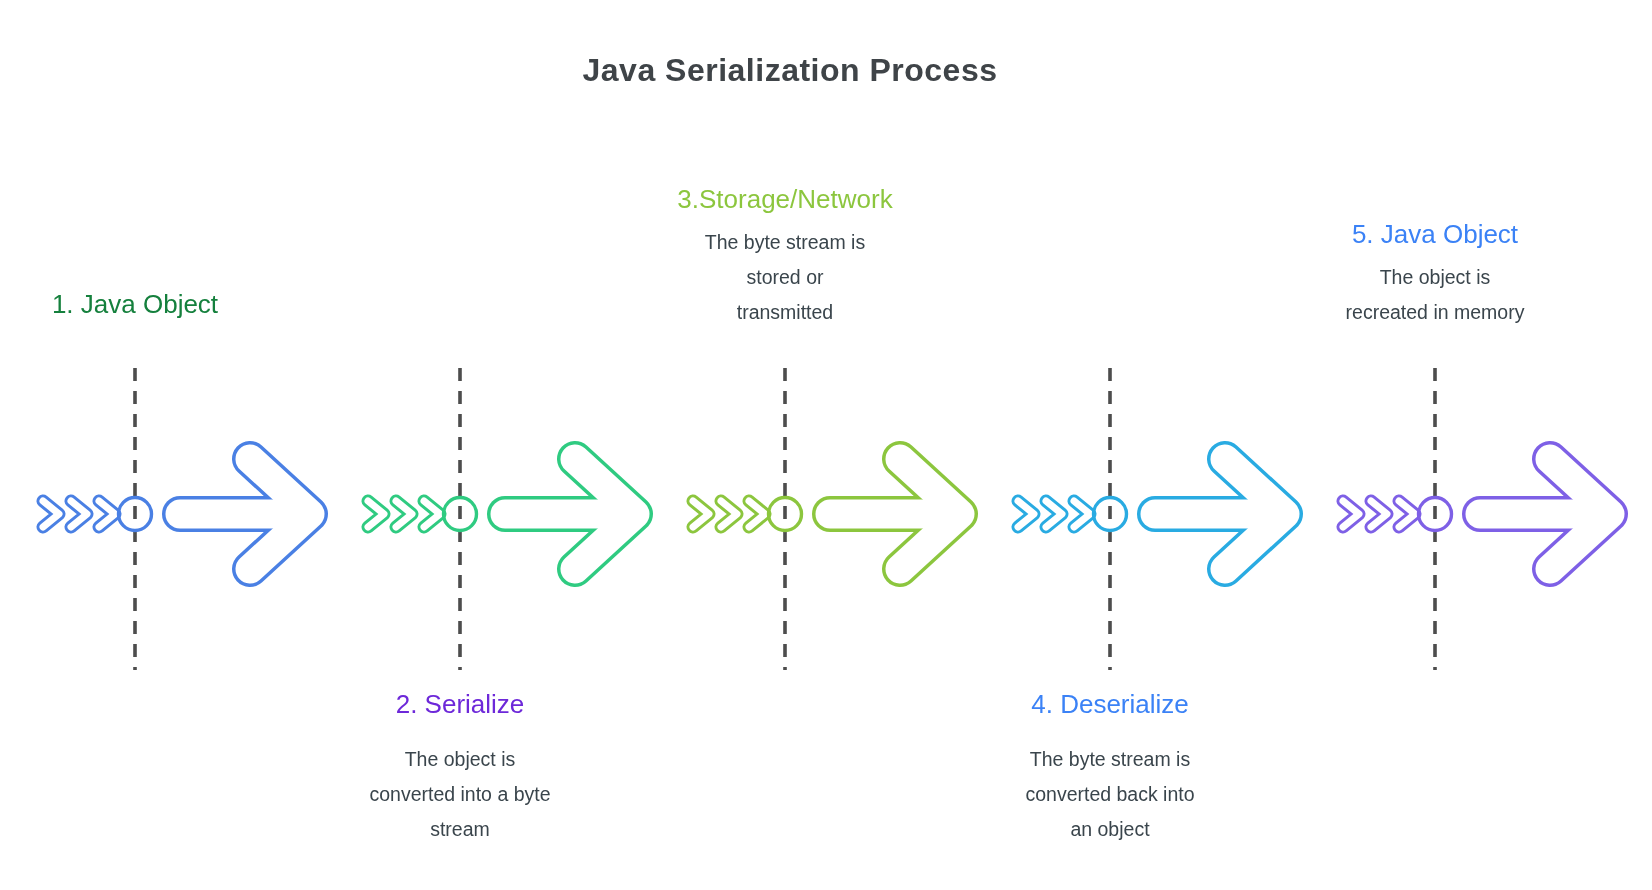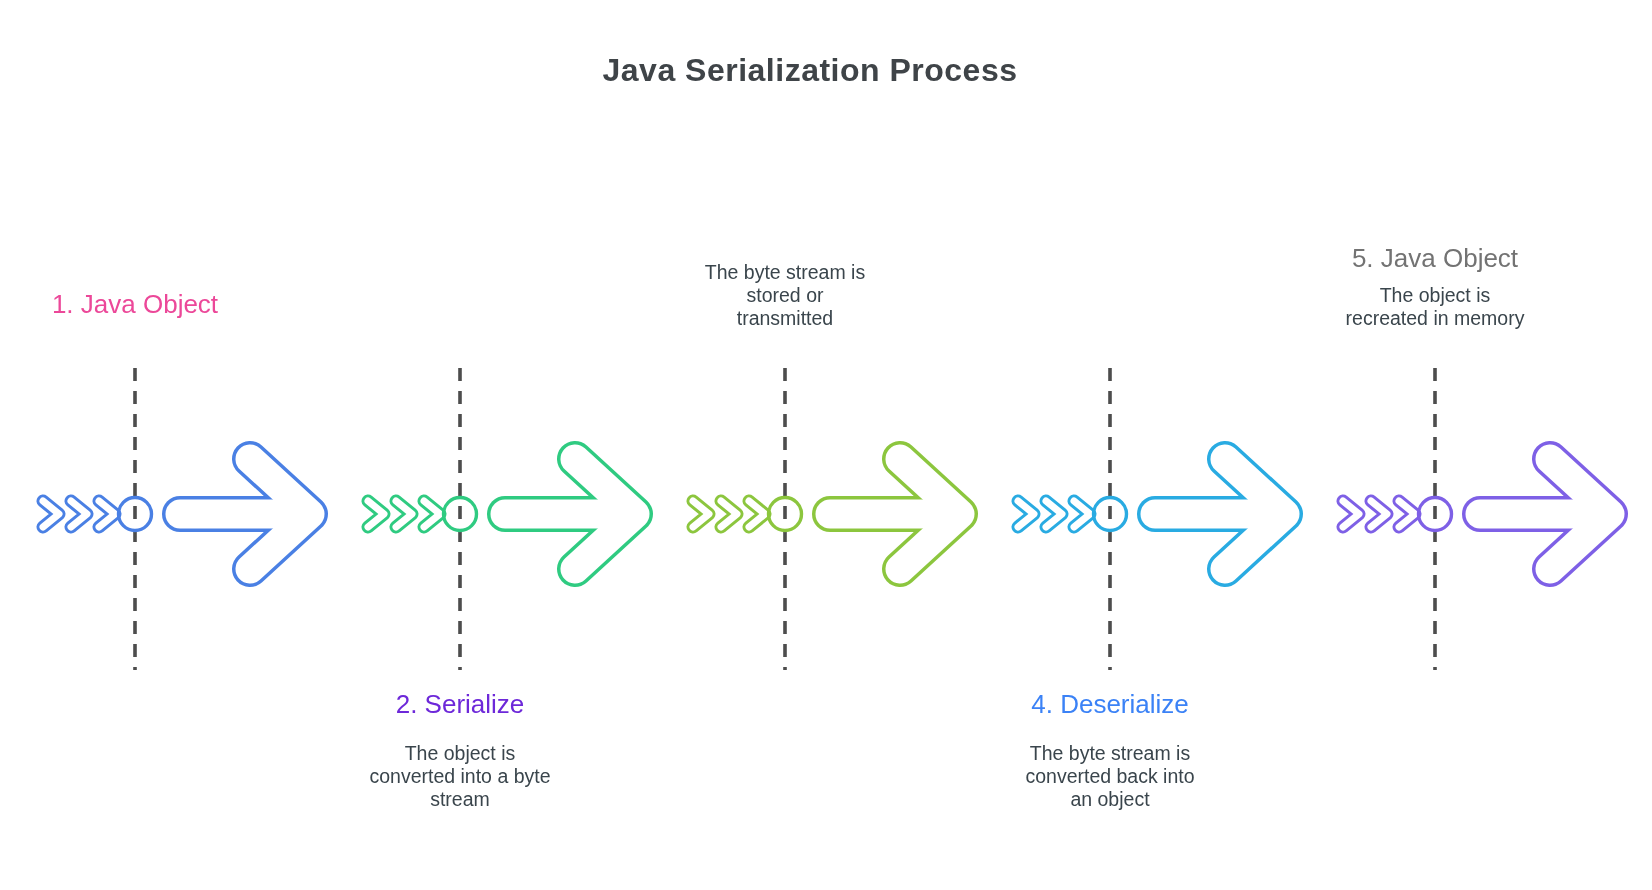--- a/index.html
+++ b/index.html
@@ -59,21 +59,21 @@
   .stage-label {
     font-size: 26px;
     font-weight: 400;
     line-height: 32px;
     margin: 0;
   }
   .stage-text.top .stage-label { margin-bottom: 10px; }
   .stage-text.bottom .stage-label { margin-bottom: 0; }
   .stage-desc {
     font-size: 19.5px;
-    line-height: 23px;
+    line-height: 35px;
     color: #3a454c;
     white-space: pre-line;
     margin: 0;
   }
   .stage-text.bottom .stage-desc { margin-top: 22px; }
 
   .dashline {
     position: absolute;
     left: 163px;
     top: 368px;
@@ -84,25 +84,25 @@
     left: 56px;
     top: 429px;
     overflow: visible;
   }
 </style>
 </head>
 <body>
 
 <div class="canvas">
 
-  <h1 class="main-title" style="color: rgb(63, 68, 72); padding-left: 20px;">Java Serialization Process</h1>
+  <h1 class="main-title" style="color: rgb(63, 68, 72);">Java Serialization Process</h1>
 
   <section class="stage stage-1">
     <div class="stage-text top">
-      <h2 class="stage-label" style="color: #ec4899;">1. Java Object</h2>
+      <h2 class="stage-label" style="color: #15803d;">1. Java Object</h2>
     </div>
     <svg class="dashline" width="6" height="302">
       <line x1="3" y1="0" x2="3" y2="302" stroke-width="3.6" stroke-dasharray="13 10" stroke="#4d4d4d"></line>
     </svg>
     <svg class="motif" width="340" height="170" viewBox="0 0 340 170">
       <g fill="none" stroke-linecap="round" stroke-linejoin="round">
         <g stroke-width="13" stroke="#4a80e4">
           <polyline points="18,72 34,85 18,98"></polyline>
             <polyline points="46,72 62,85 46,98"></polyline>
             <polyline points="74,72 90,85 74,98"></polyline>
@@ -155,20 +155,21 @@
           <line x1="155" y1="85" x2="255" y2="85"></line>
             <polyline points="225,30 285,85 225,140"></polyline>
         </g>
         <circle cx="110" cy="85" r="16.5" stroke-width="3.4" stroke="#2fcb81"></circle>
       </g>
     </svg>
   </section>
 
   <section class="stage stage-3">
     <div class="stage-text top">
+      <h2 class="stage-label" style="color: rgb(140, 198, 62);">3.Storage/Network</h2>
       <p class="stage-desc" style="color: rgb(58, 69, 76);">The byte stream is
 stored or
 transmitted</p>
     </div>
     <svg class="dashline" width="6" height="302">
       <line x1="3" y1="0" x2="3" y2="302" stroke-width="3.6" stroke-dasharray="13 10" stroke="#4d4d4d"></line>
     </svg>
     <svg class="motif" width="340" height="170" viewBox="0 0 340 170">
       <g fill="none" stroke-linecap="round" stroke-linejoin="round">
         <g stroke-width="13" stroke="#8cc63e">
@@ -224,21 +225,21 @@
           <line x1="155" y1="85" x2="255" y2="85"></line>
             <polyline points="225,30 285,85 225,140"></polyline>
         </g>
         <circle cx="110" cy="85" r="16.5" stroke-width="3.4" stroke="#29abe2"></circle>
       </g>
     </svg>
   </section>
 
   <section class="stage stage-5">
     <div class="stage-text top">
-      <h2 class="stage-label" style="color: #737373;">5. Java Object</h2>
+      <h2 class="stage-label" style="color: #3b82f6;">5. Java Object</h2>
       <p class="stage-desc" style="color: rgb(58, 69, 76);">The object is
 recreated in memory</p>
     </div>
     <svg class="dashline" width="6" height="302">
       <line x1="3" y1="0" x2="3" y2="302" stroke-width="3.6" stroke-dasharray="13 10" stroke="#4d4d4d"></line>
     </svg>
     <svg class="motif" width="340" height="170" viewBox="0 0 340 170">
       <g fill="none" stroke-linecap="round" stroke-linejoin="round">
         <g stroke-width="13" stroke="#7e60e6">
           <polyline points="18,72 34,85 18,98"></polyline>

